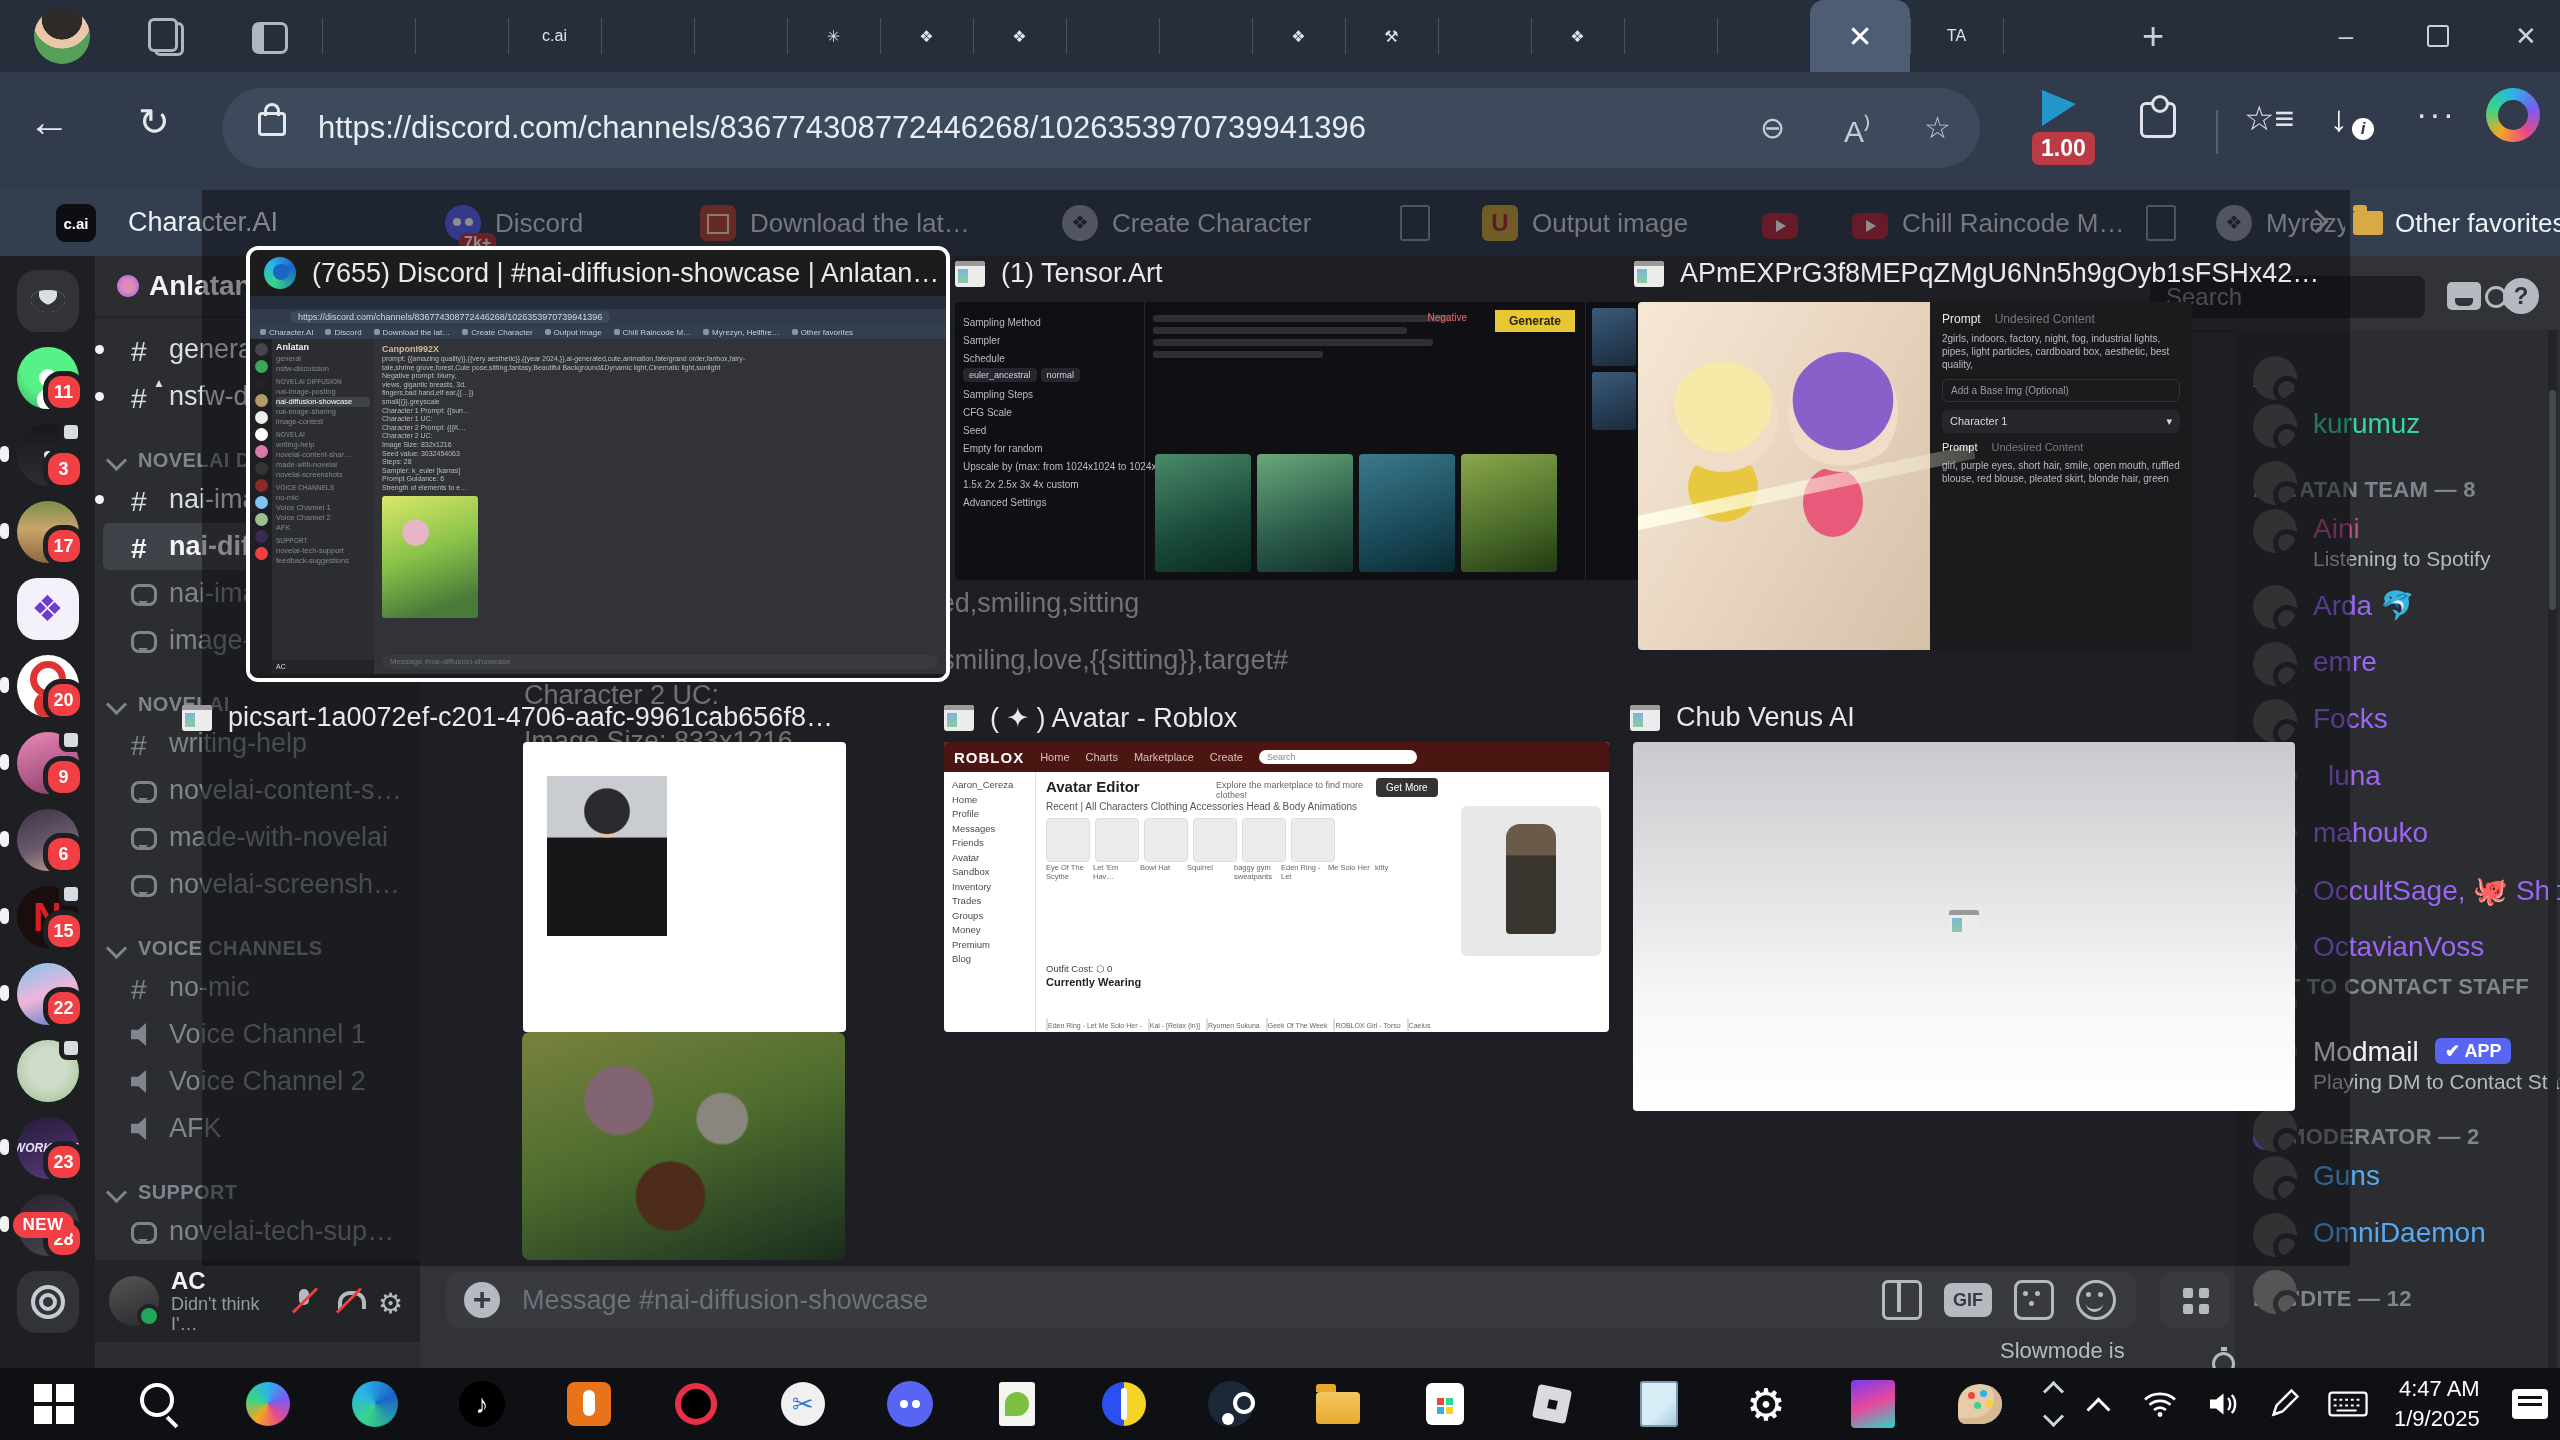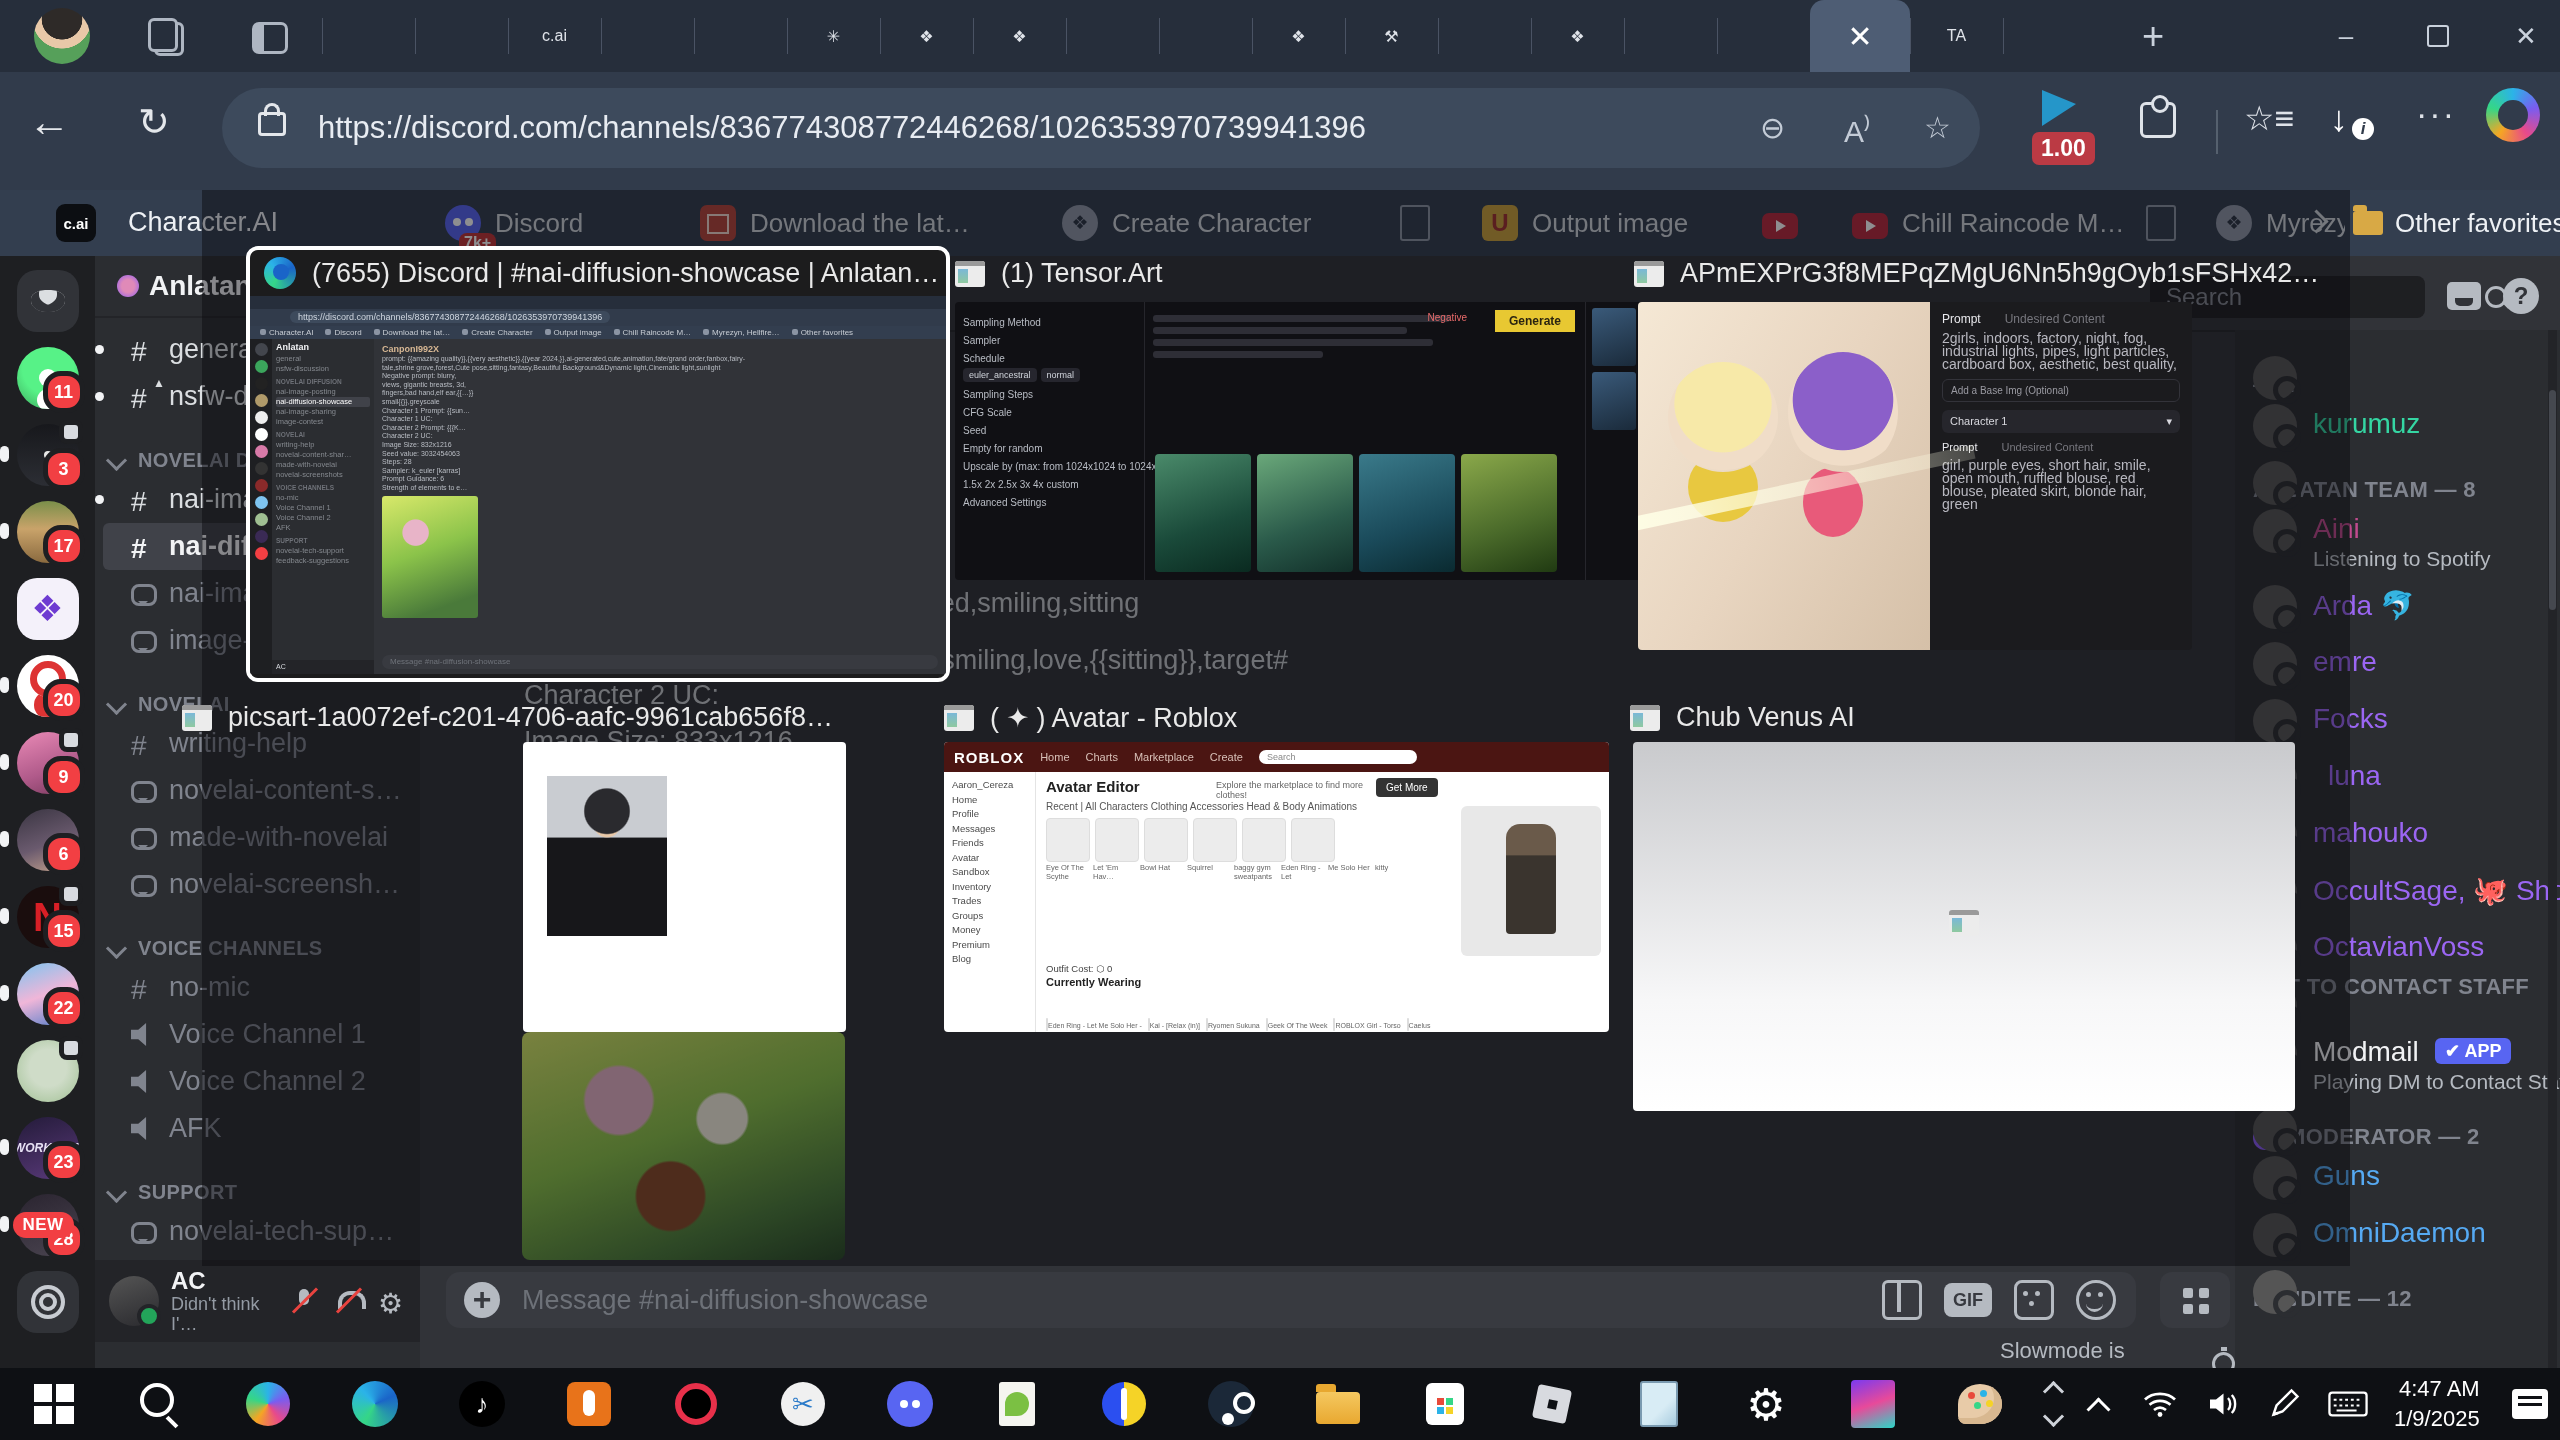--- a/index.html
+++ b/index.html
@@ -236,23 +236,23 @@
   .tzImg:nth-child(4){background:linear-gradient(160deg,#8aa84a,#4a6a2a 60%,#203a12);}
   #tzQueue{width:60px;border-left:1px solid #26262c;padding:6px;box-sizing:border-box;}
   .tzq{width:44px;height:58px;border-radius:3px;background:linear-gradient(160deg,#3a5a7a,#1a2a3a);margin-bottom:6px;}
   
   #card3Thumb{position:absolute;left:1638px;top:302px;width:554px;height:348px;border-radius:4px;overflow:hidden;display:flex;}
   #naiArt{width:292px;position:relative;background:linear-gradient(120deg,#f5e8d5,#e8d5c0 50%,#d5c0a8);}
   #naiArt::before{content:"";position:absolute;left:30px;top:60px;width:110px;height:110px;border-radius:50%;background:radial-gradient(circle at 50% 38%,#f7e9a8 0 55%,#f0ddc8 56% 75%,transparent 76%);box-shadow:0 70px 0 -20px #e8c840;}
   #naiArt::after{content:"";position:absolute;left:150px;top:50px;width:110px;height:120px;border-radius:50%;background:radial-gradient(circle at 50% 40%,#8b5fc9 0 55%,#f0ddc8 56% 72%,transparent 73%);box-shadow:-10px 90px 0 -25px #e85a7a;}
   .beam{position:absolute;left:-20px;top:180px;width:360px;height:14px;background:linear-gradient(90deg,rgba(255,255,230,.95),rgba(255,255,230,.2));transform:rotate(-12deg);z-index:2;}
   #naiPanel{flex:1;background:#1b1b1e;padding:10px 12px;box-sizing:border-box;color:#c8c8cc;}
-  .npRow{display:flex;gap:24px;align-items:center;font-size:12px;color:#e8e8ec;}
+  .npRow{display:flex;gap:14px;align-items:center;font-size:12px;color:#e8e8ec;}
   .npDim{color:#77777e;}
-  .npText{font-size:14px;line-height:13px;color:#b8b8c0;margin:6px 0;}
+  .npText{font-size:10px;line-height:13px;color:#b8b8c0;margin:6px 0;}
   .npBox{border:1px solid #33333a;border-radius:6px;font-size:10px;color:#9a9aa2;padding:5px 8px;margin:8px 0;}
   .npChar{background:#26262c;border-radius:6px;font-size:11px;color:#d8d8de;padding:5px 8px;margin:8px 0;display:flex;justify-content:space-between;}
   
   #card4Thumb{position:absolute;left:523px;top:742px;width:323px;height:290px;background:#fff;border-radius:4px;overflow:hidden;}
   #boyImg{position:absolute;left:24px;top:34px;width:120px;height:160px;background:
     radial-gradient(circle at 50% 22%,#2a2a2e 0 16%,transparent 17%),
     radial-gradient(circle at 50% 30%,#e8c8a8 0 10%,transparent 11%),
     linear-gradient(180deg,#c9ccd1 0 38%,#17171a 39% 100%);}
   
   #card5Thumb{position:absolute;left:944px;top:742px;width:665px;height:290px;background:#fff;border-radius:4px;overflow:hidden;font-size:10px;}

